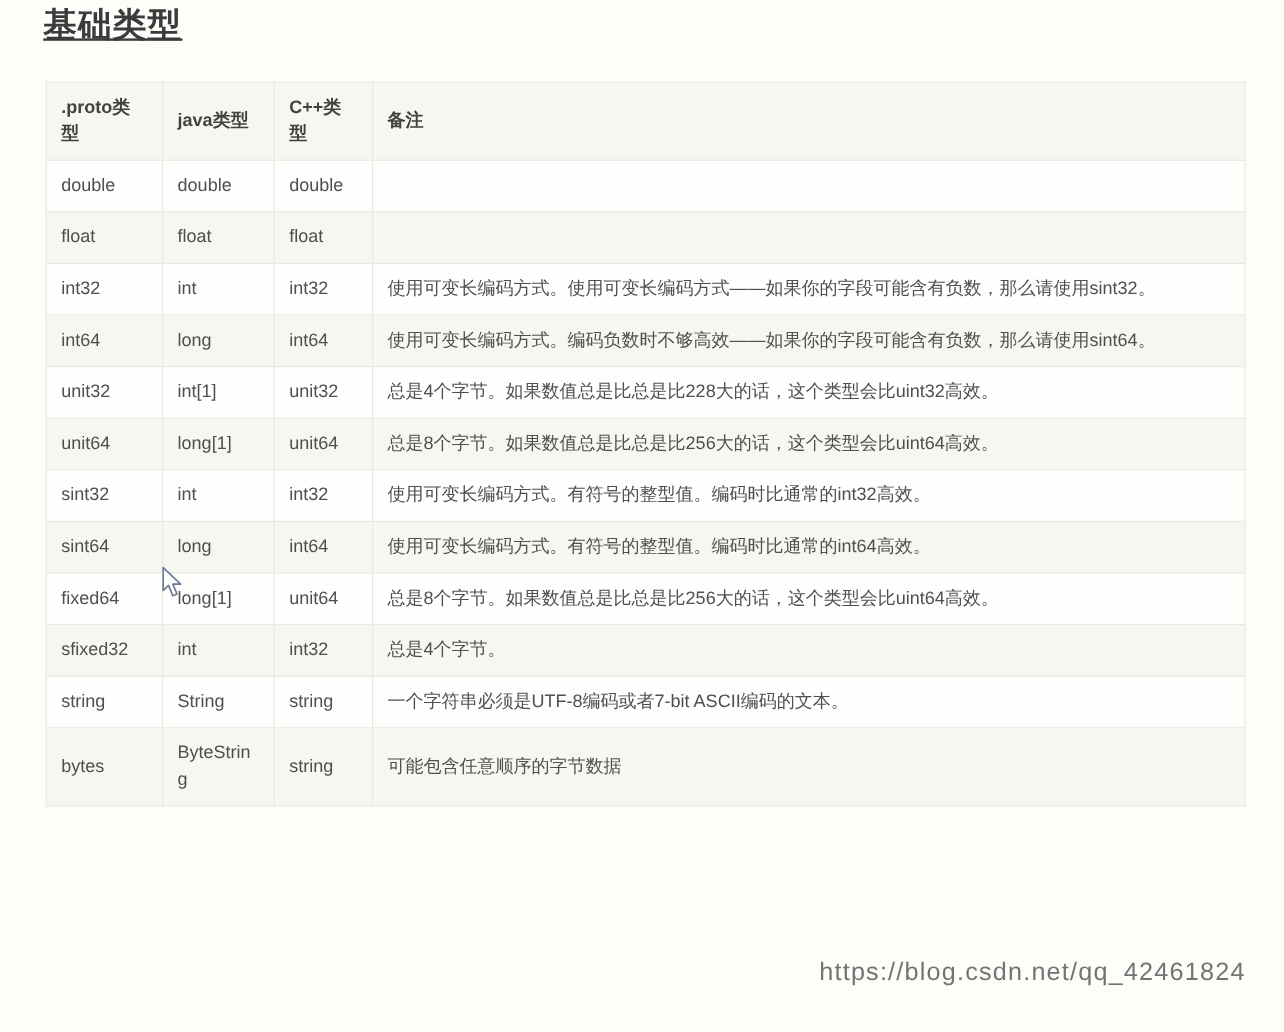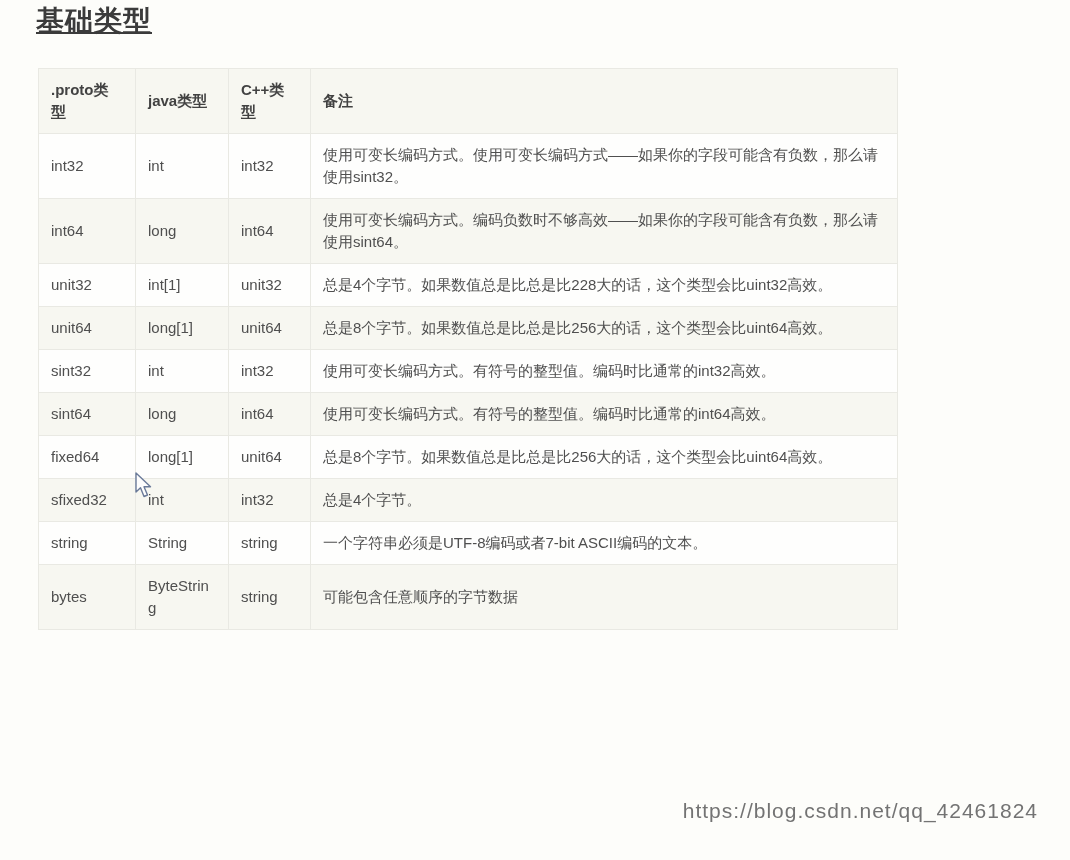--- a/index.html
+++ b/index.html
@@ -25,21 +25,21 @@
     font-size: 28px;
     font-weight: 700;
     color: #3b3b3b;
     letter-spacing: 1px;
     text-decoration: underline;
   }
   table.types-table {
     position: absolute;
     left: 38px;
     top: 68px;
-    width: 860px;
+    width: 1000px;
     border-collapse: collapse;
     table-layout: fixed;
     padding-left: 12px;
   }
   .types-table th,
   .types-table td {
     border: 1px solid #e9e9e3;
     padding: 10px 12px;
     font-size: 15px;
     line-height: 22px;
@@ -95,20 +95,32 @@
     </colgroup>
     <thead>
       <tr>
         <th>.proto类型</th>
         <th>java类型</th>
         <th>C++类型</th>
         <th>备注</th>
       </tr>
     </thead>
     <tbody id="table-body">
+        <tr>
+          <td>double</td>
+          <td>double</td>
+          <td>double</td>
+          <td></td>
+        </tr>
+        <tr>
+          <td>float</td>
+          <td>float</td>
+          <td>float</td>
+          <td></td>
+        </tr>
         <tr>
           <td>int32</td>
           <td>int</td>
           <td>int32</td>
           <td>使用可变长编码方式。使用可变长编码方式——如果你的字段可能含有负数，那么请使用sint32。</td>
         </tr>
         <tr>
           <td>int64</td>
           <td>long</td>
           <td>int64</td>

